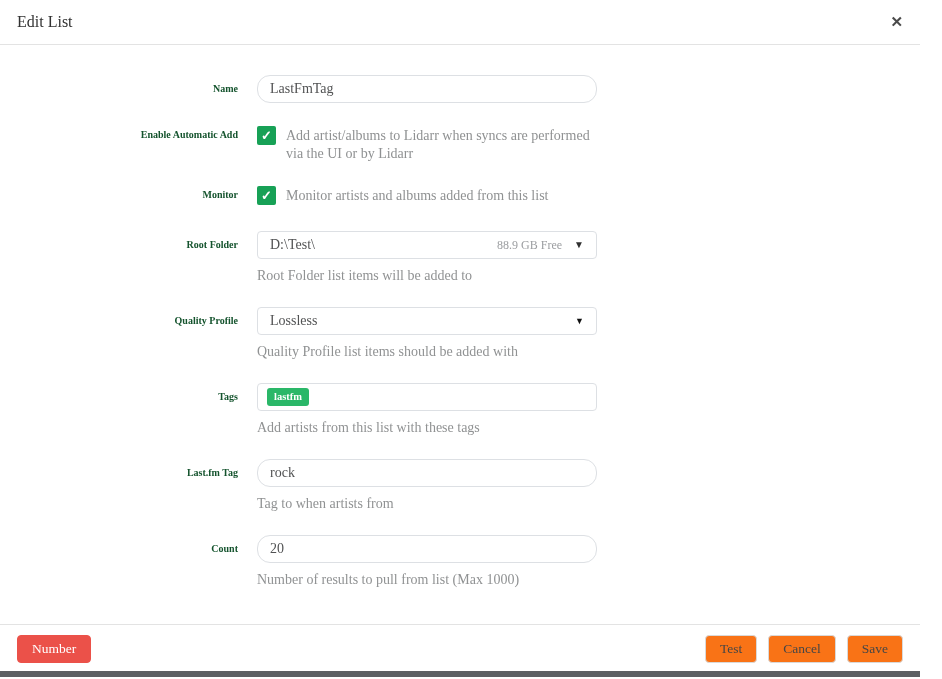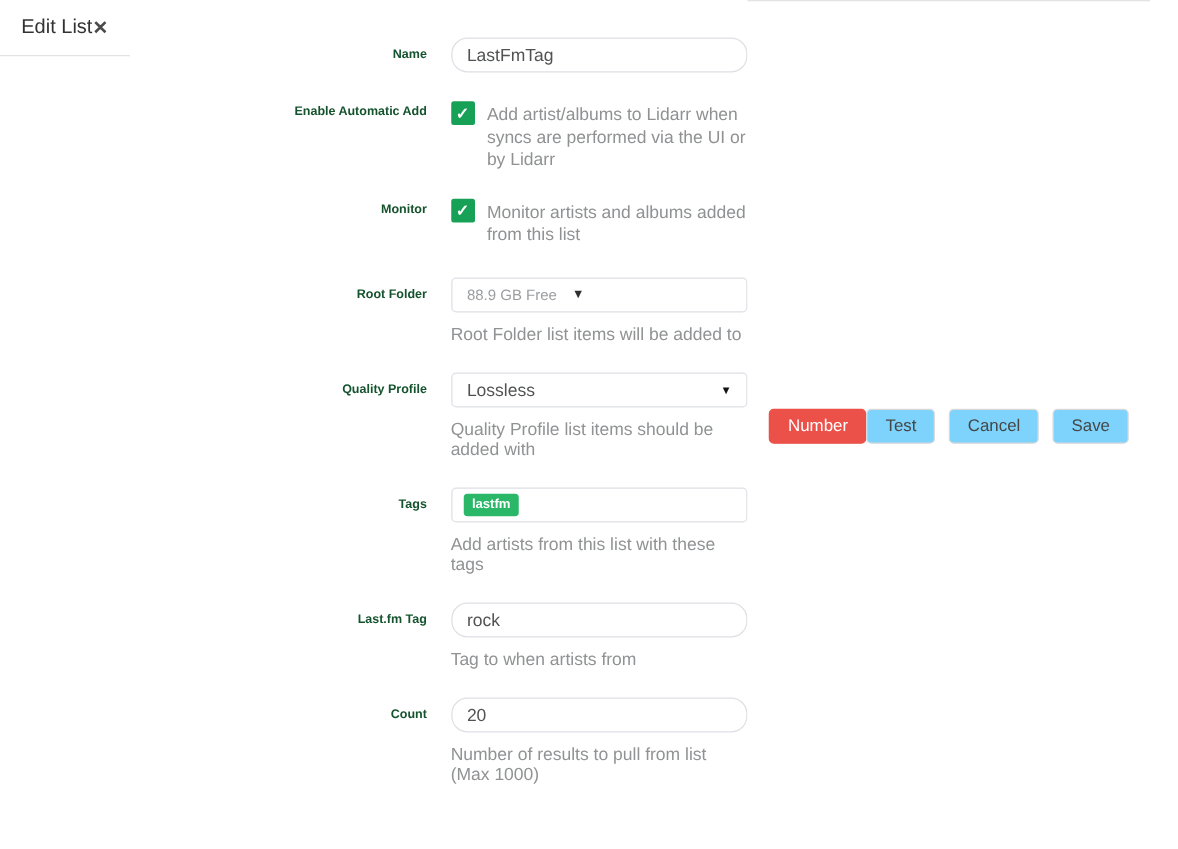--- a/index.html
+++ b/index.html
@@ -1,19 +1,19 @@
 <!DOCTYPE html>
 <html><head>
 <meta charset="utf-8">
 <style>
   * { margin:0; padding:0; box-sizing:border-box; }
   html,body { background:#fff; font-family:"Liberation Sans", sans-serif; }
   .modal {
     width:920px; height:679px; background:#fff;
-    display:flex; flex-direction:row; overflow:hidden;
+    display:flex; flex-direction:column; overflow:hidden;font-family:Liberation Serif, serif;
   }
   
   .modal-header {
     flex:none; height:45px; border-bottom:1px solid #e3e3e3;
     display:flex; align-items:center; justify-content:space-between;
     padding:0 17px;
   }
   .modal-title { font-size:16px; color:#323232; }
   .close-btn {
     color:#4a4a4a; font-size:15px; font-weight:bold; cursor:pointer;
@@ -68,21 +68,21 @@
   .modal-footer {
     flex:none; border-top:1px solid #e3e3e3;
     padding:10px 17px 8px 17px;
     display:flex; justify-content:space-between; align-items:center;
   }
   .btn {
     height:28px; padding:0 14px; border-radius:4px; font-size:13.5px;
     font-family:inherit; cursor:pointer; line-height:26px;
   }
   .btn-danger { background:#eb5149; border:1px solid #eb5149; color:#fff; }
-  .btn-default { background:#7dd3fc; border:1px solid #d9d9d9; color:#464646; }
+  .btn-default { background:#f97316; border:1px solid #d9d9d9; color:#464646; }
   .btn-group { display:flex; gap:11px; }
   
   .bottom-bar { flex:none; height:6px; background:#5c6063; }
   .bottom-white { flex:none; height:2px; background:#fff; }
 </style>
 </head>
 <body>
 
 <div class="modal">
 
@@ -117,20 +117,21 @@
             <span>✓</span>
           </span>
         <span class="checkbox-text">Monitor artists and albums added from this list</span>
       </div>
     </div>
 
     <div class="form-group">
       <div class="form-label">Root Folder</div>
       <div class="form-control-wrap">
         <div class="select-button">
+          <span class="select-value">D:\Test\</span>
           <span class="free-space">88.9 GB Free</span>
           <span class="caret">▼</span>
         </div>
         <div class="helper">Root Folder list items will be added to</div>
       </div>
     </div>
 
     <div class="form-group">
       <div class="form-label">Quality Profile</div>
       <div class="form-control-wrap">

